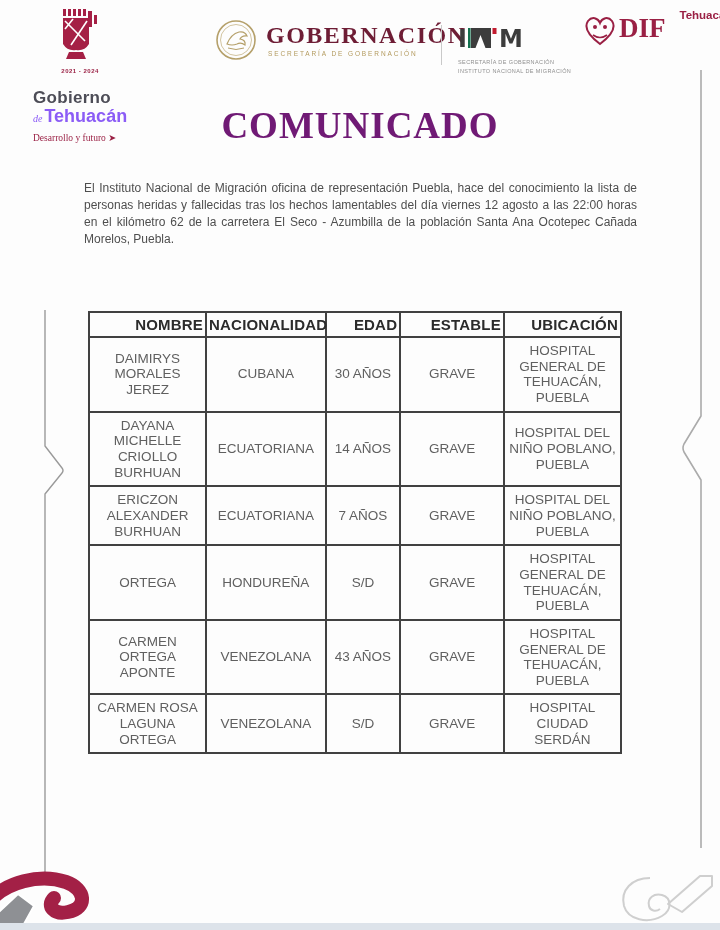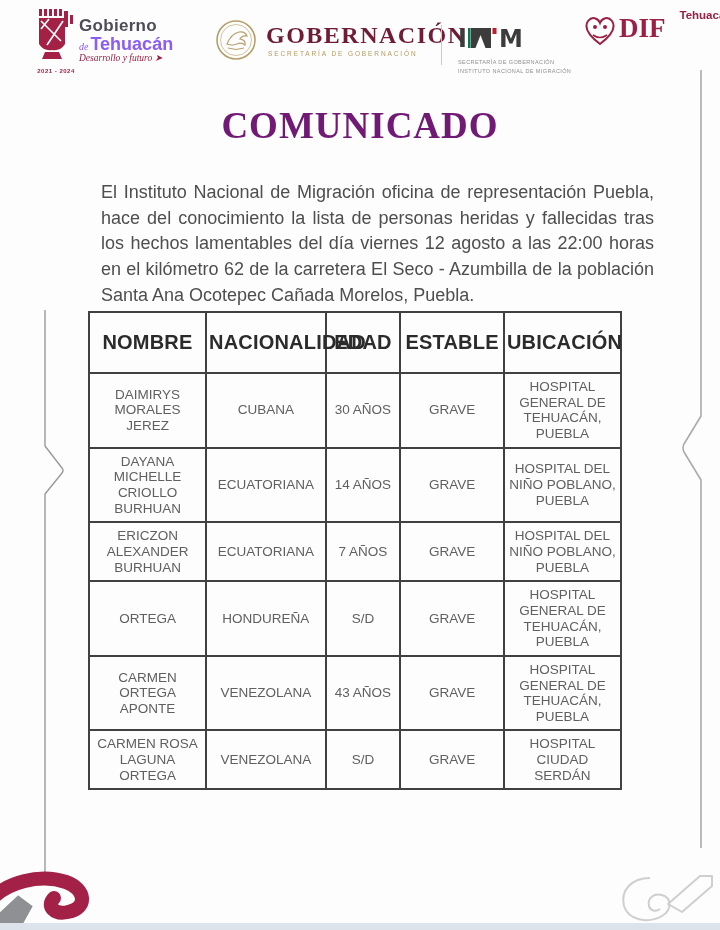--- a/index.html
+++ b/index.html
@@ -1,50 +1,50 @@
 <!DOCTYPE html>
 <html><head>
 <meta charset="utf-8">
 <style>
   html,body{margin:0;padding:0;background:#e9e9e9;}
   .page{
     position:relative;width:720px;height:930px;background:#fdfdfd;
     font-family:"Liberation Sans",sans-serif;overflow:hidden;margin:0 auto;
   }
   
-  .logo-tehuacan{position:absolute;left:33px;top:9px;display:flex;gap:0;}
+  .logo-tehuacan{position:absolute;left:33px;top:9px;display:flex;gap:7px;flex-direction:column;}
   .emblem-col{display:flex;flex-direction:column;align-items:center;}
   .teh-years{font-size:6px;font-weight:bold;color:#9a2044;letter-spacing:.5px;margin-top:1px;}
   .teh-text{margin-top:8px;line-height:1.05;}
   .teh-gobierno{font-size:17px;font-weight:bold;color:#4d4d57;letter-spacing:.3px;}
   .teh-line2{color:#8b5cf6;white-space:nowrap;}
   .teh-de{font-style:italic;font-size:10px;font-family:"Liberation Serif",serif;margin-right:2px;}
   .teh-name{font-size:18px;font-weight:bold;}
-  .teh-tagline{font-size:9.5px;font-style:italic;color:#9a2044;font-family:"Liberation Serif",serif;margin-top:0;}
+  .teh-tagline{font-size:9.5px;color:#9a2044;font-family:"Liberation Serif",serif;margin-top:8px;}
   .logo-gobernacion{position:absolute;left:214px;top:18px;display:flex;align-items:center;gap:8px;}
   .gob-title{font-family:"Liberation Serif",serif;font-weight:bold;font-size:24px;color:#6e1d35;letter-spacing:1.5px;line-height:1;}
   .gob-sub{font-size:6.5px;color:#b39a5e;letter-spacing:1.9px;margin-top:3px;margin-left:2px;}
   .header-divider{position:absolute;left:441px;top:25px;width:1px;height:40px;background:#c9c9c9;}
   .logo-inm{position:absolute;left:458px;top:26px;}
   .inm-sub{font-size:5.5px;color:#8f8f8f;letter-spacing:.4px;line-height:1.6;margin-top:3px;}
   .logo-dif{position:absolute;left:582px;top:13px;width:112px;display:flex;flex-direction:row;}
   .dif-row{display:flex;align-items:flex-start;gap:1px;}
   .dif-title{font-family:"Liberation Serif",serif;font-weight:bold;font-size:27px;color:#9a2044;line-height:1;margin-top:2px;}
   .dif-city{font-size:11.5px;font-weight:bold;color:#9a2044;margin-top:-4px;margin-left:14px;}
   .dif-years{font-size:5px;color:#9a2044;margin-left:14px;margin-top:1px;}
   .dif-tagline{font-size:4.6px;color:#9a2044;margin-top:2px;letter-spacing:.2px;white-space:nowrap;}
   
   .doc-title{position:absolute;top:104px;left:0;width:100%;text-align:center;
     font-family:"Liberation Serif",serif;font-weight:bold;font-size:37px;color:#701a75;letter-spacing:1px;}
-  .doc-body{position:absolute;left:101px;top:180px;width:553px;font-size:18px;line-height:1.43;
+  .doc-body{position:absolute;left:84px;top:180px;width:553px;font-size:12px;line-height:1.43;
     color:#4e4e4e;text-align:justify;}
   
   .data-table{position:absolute;left:88px;top:311px;width:534px;border-collapse:collapse;table-layout:fixed;}
-  .data-table th{border:2px solid #414141;font-size:20px;font-weight:bold;color:#2b2b2b;
-    padding:18px 2px;text-align:center;letter-spacing:.2px;}
+  .data-table th{border:2px solid #414141;font-size:15px;font-weight:bold;color:#2b2b2b;
+    padding:3px 2px;text-align:right;letter-spacing:.2px;}
   .data-table td{border:2px solid #414141;font-size:13.5px;color:#606060;text-align:center;
     padding:5px 4px;line-height:1.16;vertical-align:middle;}
   .c-nombre{width:22%;}.c-nacionalidad{width:22.5%;}.c-edad{width:14%;}.c-estado{width:19.5%;}.c-ubicacion{width:22%;}
   
   .deco-lines{position:absolute;left:0;top:0;width:720px;height:930px;pointer-events:none;}
   .footer-strip{position:absolute;left:0;bottom:0;width:720px;height:7px;background:#dde3ea;}
   .footer-glyph-left{position:absolute;left:-4px;bottom:6px;}
   .footer-glyph-right{position:absolute;right:6px;bottom:6px;}
 </style>
 </head>

